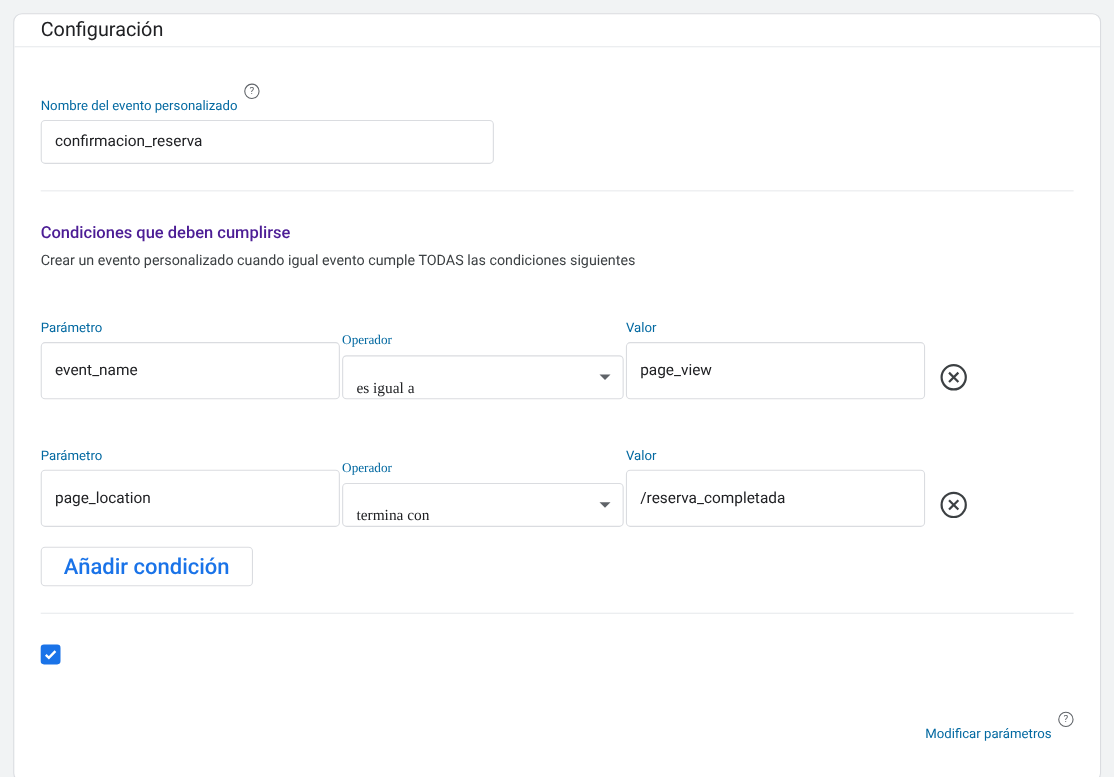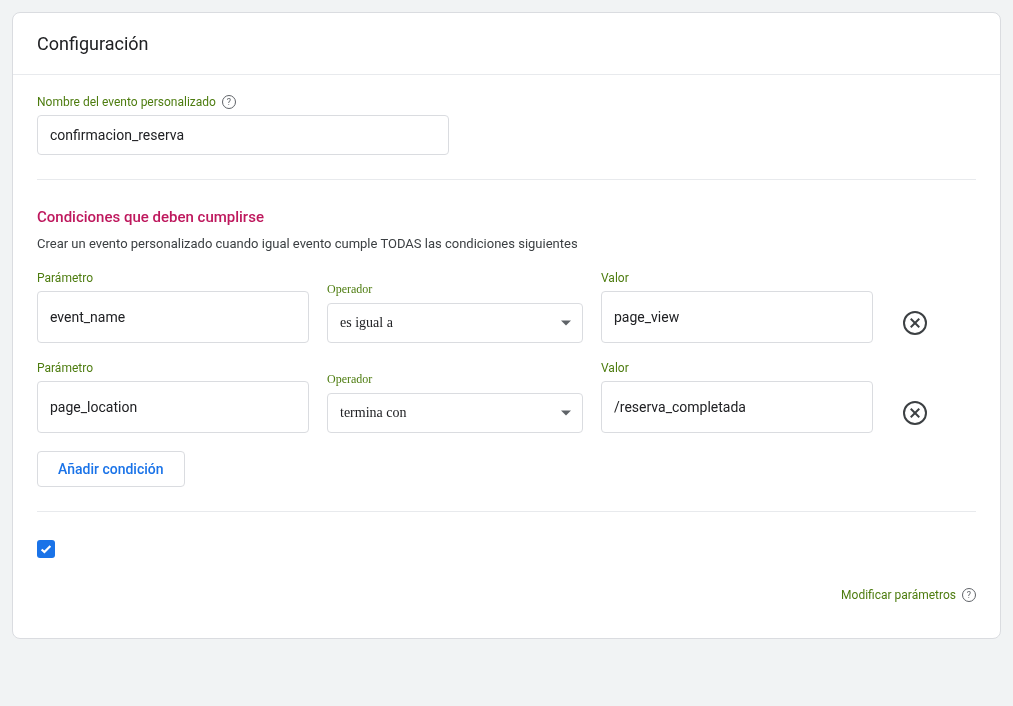--- a/index.html
+++ b/index.html
@@ -14,21 +14,21 @@
       color: #202124;
       font-size: 14px;
     }
     .card {
       background: #fff;
       border: 1px solid #dadce0;
       border-radius: 8px;
       overflow: hidden;
     }
     .card-header {
-      padding: 20px 24px;
+      padding: 4px 24px;
       border-bottom: 1px solid #e8eaed;
     }
     .card-header h2 {
       font-size: 18px;
       font-weight: 400;
       color: #202124;
       font-family: 'Google Sans', Roboto, Arial, sans-serif;
     }
     .card-body {
       padding: 20px 24px 24px 24px;
@@ -37,21 +37,22 @@
       margin-bottom: 24px;
     }
     .label-row {
       display: flex;
       align-items: center;
       gap: 6px;
       margin-bottom: 6px;
     }
     .small-label {
       font-size: 12px;
-      color: #4d7c0f;
+      color: #0369a1;
+      margin-top: 26px;
     }
     .help-icon {
       width: 14px;
       height: 14px;
       border: 1.3px solid #5f6368;
       border-radius: 50%;
       display: inline-flex;
       align-items: center;
       justify-content: center;
       font-size: 9px;
@@ -70,32 +71,32 @@
       font-family: inherit;
     }
     .divider {
       border: none;
       border-top: 1px solid #e8eaed;
       margin: 24px 0 28px 0;
     }
     .section-title {
       font-size: 15px;
       font-weight: 500;
-      color: #be185d;
+      color: #4c1d95;
       margin-bottom: 10px;
     }
     .section-desc {
       font-size: 13px;
       color: #3c4043;
       margin-bottom: 20px;
     }
     .condition-row {
       display: flex;
       align-items: flex-end;
-      gap: 18px;
+      gap: 2px;
       margin-bottom: 18px;
     }
     .col {
       display: flex;
       flex-direction: column;
     }
     .col .small-label {
       margin-bottom: 6px;
     }
     .col-param { flex: 0 0 272px; }
@@ -117,21 +118,21 @@
     }
     .select-wrap .select-input {
       width: 100%;
       height: 40px;
       border: 1px solid #dadce0;
       border-radius: 4px;
       padding: 0 36px 0 12px;
       font-size: 14px;
       color: #202124;
       display: flex;
-      align-items: center;
+      align-items: flex-end;
       cursor: pointer;
       user-select: none;
       background: #fff;
     }
     .select-wrap .caret {
       position: absolute;
       right: 12px;
       top: 50%;
       transform: translateY(-50%);
       width: 0;
@@ -168,21 +169,21 @@
     .remove-btn::after  { transform: rotate(-45deg); }
     .outlined-btn {
       display: inline-flex;
       align-items: center;
       height: 36px;
       padding: 0 20px;
       border: 1px solid #dadce0;
       border-radius: 4px;
       background: #fff;
       color: #1a73e8;
-      font-size: 14px;
+      font-size: 20px;
       font-weight: 500;
       cursor: pointer;
       font-family: 'Google Sans', Roboto, Arial, sans-serif;
     }
     .checkbox-row {
       display: flex;
       align-items: center;
       gap: 16px;
       margin-top: 22px;
       margin-bottom: 30px;

